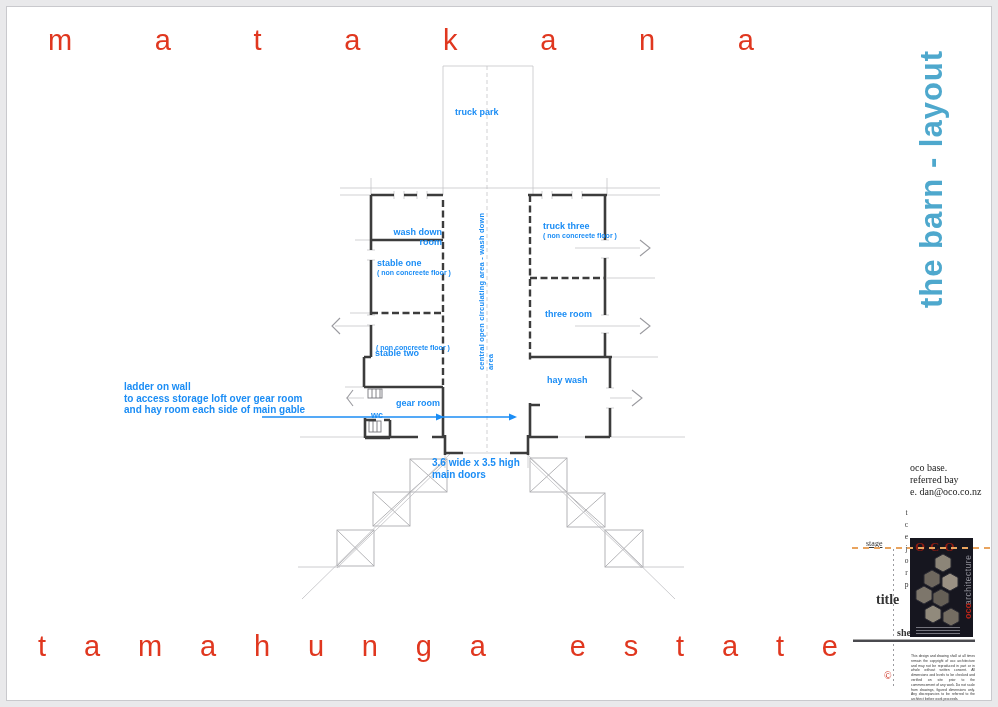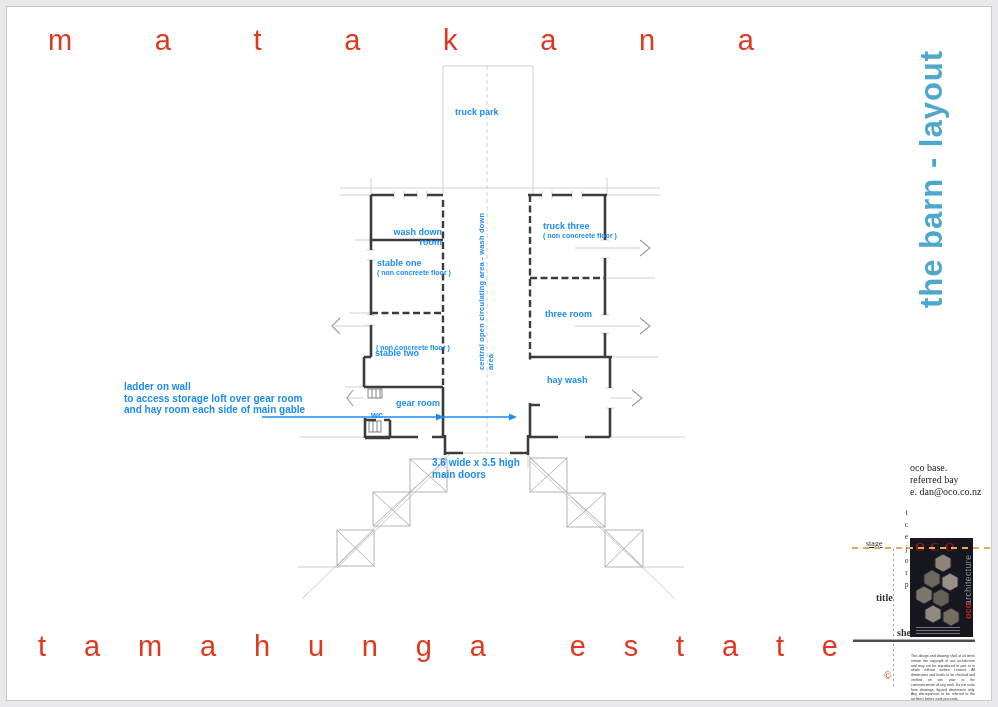--- a/index.html
+++ b/index.html
@@ -18,21 +18,21 @@
   .vcenter{position:absolute;left:477px;top:200px;height:170px;width:14px;
            writing-mode:vertical-rl;transform:rotate(180deg);
            color:#1b8df5;font-size:7.5px;font-weight:700;letter-spacing:0.2px;}
   .note{position:absolute;color:#1b8df5;font-weight:700;font-size:10px;line-height:11.5px;white-space:pre-line;}
   svg.plan{position:absolute;left:250px;top:55px;}
   
   .tb{font-family:"Liberation Serif",serif;color:#222;}
   .contact{position:absolute;left:910px;top:462px;font-size:10px;line-height:12px;}
   .tb-label{position:absolute;font-size:8px;color:#333;}
   .stage{left:866px;top:539px;text-decoration:underline;}
-  .title-l{left:876px;top:592px;font-size:10px;font-weight:600;}
+  .title-l{left:876px;top:592px;font-size:14px;font-weight:600;}
   .sheet-l{left:897px;top:627px;font-size:10px;font-weight:600;}
   .project-v{position:absolute;left:902px;top:508px;height:128px;
              writing-mode:vertical-lr;text-orientation:upright;
              font-family:"Liberation Serif",serif;font-size:7.5px;letter-spacing:3px;color:#333;}
   .dash-orange{position:absolute;left:852px;top:547px;width:141px;height:2px;
                background:repeating-linear-gradient(90deg,#e9a45f 0 6px,transparent 6px 11px);z-index:6;}
   .dot-v{position:absolute;left:893px;top:549px;width:1px;height:138px;
          background:repeating-linear-gradient(180deg,#9a9a9f 0 2px,transparent 2px 5px);}
   .sheet-line{position:absolute;left:853px;top:639px;width:122px;height:1px;background:#aaa;border-bottom:2px solid #4a4a4f;}
   .logo{position:absolute;left:910px;top:538px;width:63px;height:99px;background:#16161f;z-index:5;}

